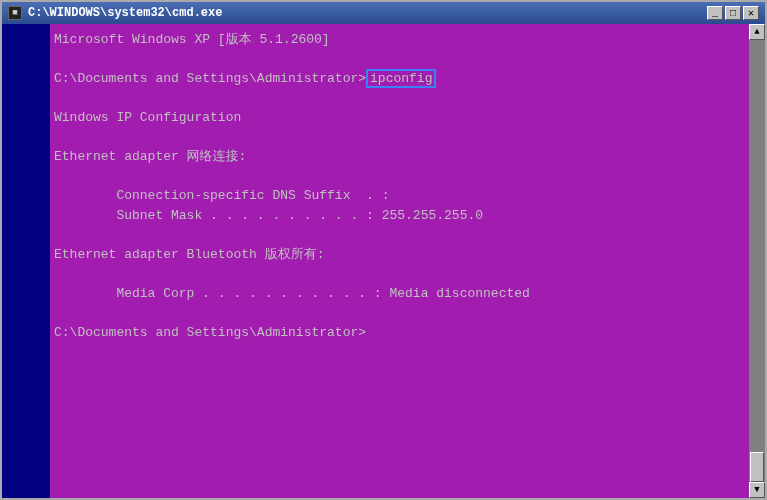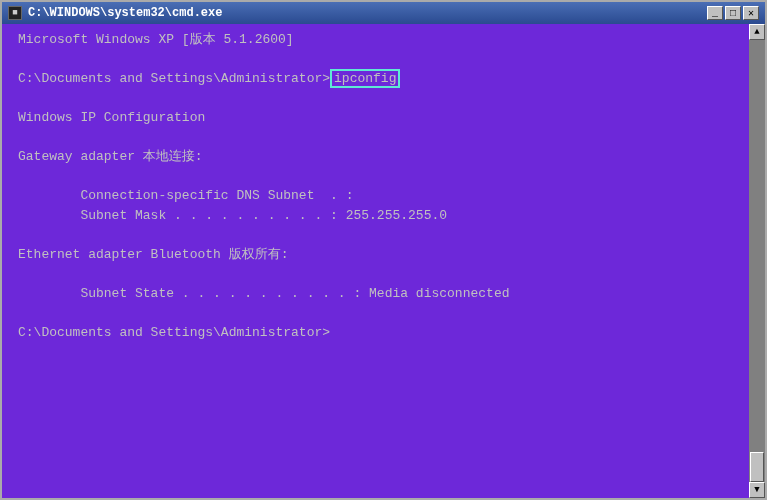--- a/index.html
+++ b/index.html
@@ -73,28 +73,29 @@
     }
 
     .content-area {
       background: #000080;
       flex: 1;
       display: flex;
       overflow: hidden;
     }
 
     .terminal {
-      background: #6d28d9;
+      background: #a21caf;
       color: #c0c0c0;
       flex: 1;
-      padding: 6px 16px;
+      padding: 6px 4px;
       overflow: hidden;
       position: relative;
       font-size: 13px;
       line-height: 1.5;
+      margin-left: 48px;
     }
 
     .scrollbar {
       width: 16px;
       background: #c0c0c0;
       display: flex;
       flex-direction: column;
       flex-shrink: 0;
     }
 
@@ -137,21 +138,21 @@
     }
 
     .ip-highlight {
       border: 2px solid red;
       display: inline-block;
       padding: 0 2px;
       line-height: 1.4;
     }
 
     .cmd-highlight {
-      border: 2px solid #5eead4;
+      border: 2px solid #3b82f6;
       display: inline;
       padding: 0 2px;
     }
   </style>
 </head>
 <body>
 
 <div class="window">
 
   <div class="title-bar">
@@ -169,28 +170,28 @@
   </div>
 
   <div class="content-area">
     <div class="terminal">
       <span class="line">Microsoft Windows XP [版本 5.1.2600]</span>
       <span class="line">&nbsp;</span>
       <span class="line"><span>C:\Documents and Settings\Administrator&gt;</span><span class="cmd-highlight">ipconfig</span></span>
       <span class="line">&nbsp;</span>
       <span class="line">Windows IP Configuration</span>
       <span class="line">&nbsp;</span>
-      <span class="line">Gateway adapter 本地连接:</span>
-      <span class="line">&nbsp;</span>
-      <span class="line">        Connection-specific DNS Subnet  . :</span>
+      <span class="line">Ethernet adapter 网络连接:</span>
+      <span class="line">&nbsp;</span>
+      <span class="line">        Connection-specific DNS Suffix  . :</span>
       <span class="line">        Subnet Mask . . . . . . . . . . : 255.255.255.0</span>
       <span class="line">&nbsp;</span>
       <span class="line">Ethernet adapter Bluetooth 版权所有:</span>
       <span class="line">&nbsp;</span>
-      <span class="line">        Subnet State . . . . . . . . . . . : Media disconnected</span>
+      <span class="line">        Media Corp . . . . . . . . . . . : Media disconnected</span>
       <span class="line">&nbsp;</span>
       <span class="line">C:\Documents and Settings\Administrator&gt;</span>
     </div>
 
     <div class="scrollbar">
       <div class="scroll-btn">▲</div>
       <div class="scroll-track">
         <div class="scroll-thumb"></div>
       </div>
       <div class="scroll-btn">▼</div>

